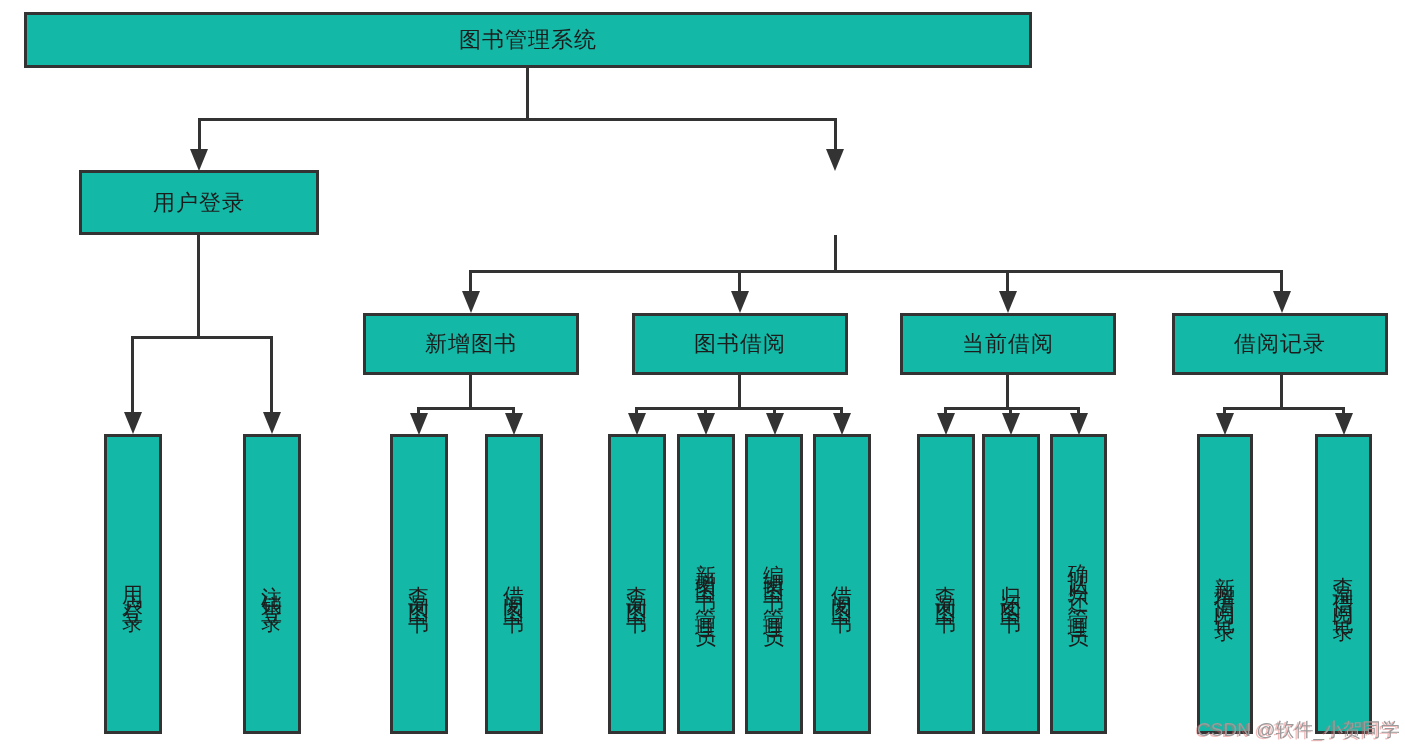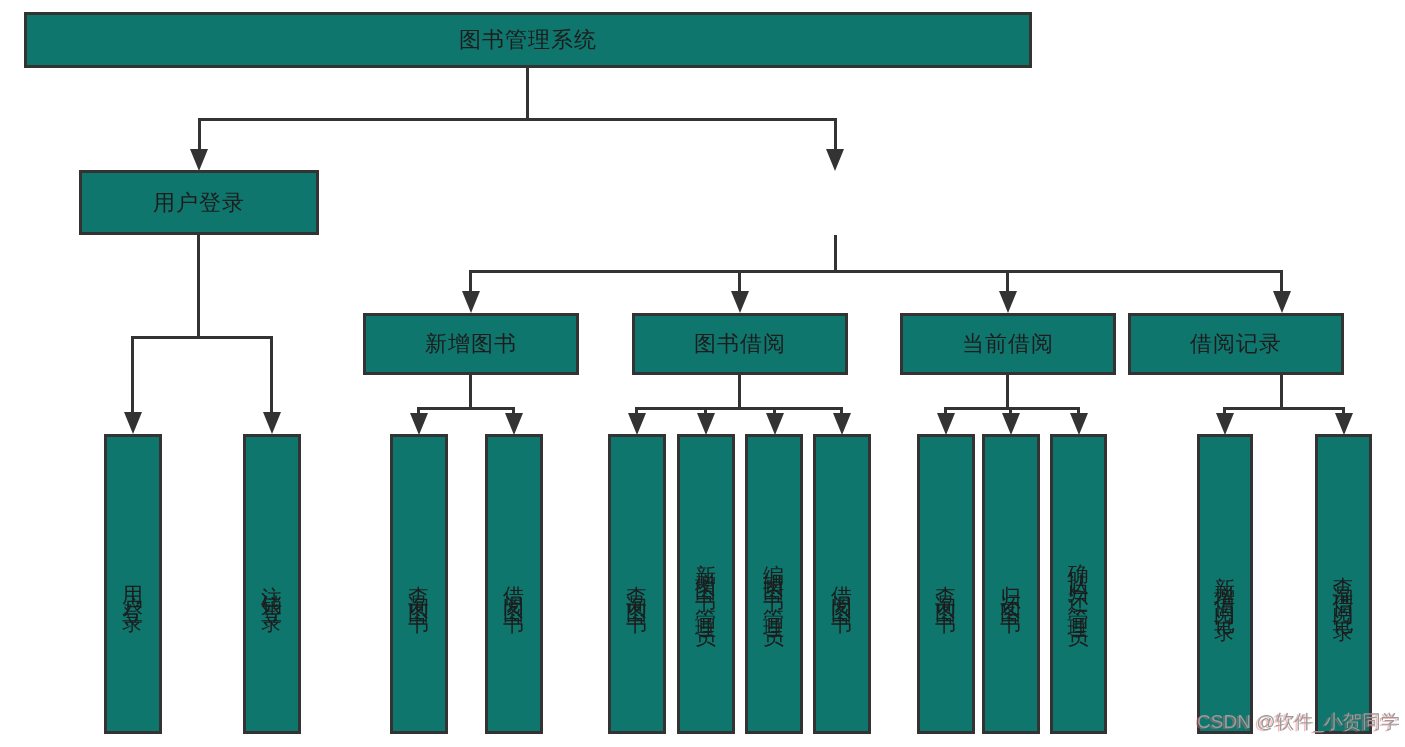--- a/index.html
+++ b/index.html
@@ -13,21 +13,21 @@
     position:relative;
     width:1405px;height:747px;
     background:var(--bg);
     font-family:"Liberation Sans","DejaVu Sans",sans-serif;
     overflow:hidden;
   }
   .box{
     position:absolute;
     box-sizing:border-box;
     border:3px solid var(--line);
-    background:#0f766e;
+    background:#14b8a6;
     display:flex;
     align-items:center;
     justify-content:center;
     color:var(--text);
     text-align:center;
   }
   .hbox{font-size:22px;letter-spacing:1px;}
   .root{font-size:22px;letter-spacing:1px;}
   .vbox{
     writing-mode:vertical-rl;
@@ -39,21 +39,21 @@
   }
   .vline,.hline{position:absolute;background:var(--line);}
   .arrow{
     position:absolute;width:0;height:0;
     border-left:9px solid transparent;
     border-right:9px solid transparent;
     border-top:22px solid var(--line);
   }
   #watermark{
     position:absolute;
-    right:5px;bottom:12px;
+    right:5px;bottom:4px;
     font-size:19px;
     color:var(--wm);
     text-shadow:-2px 1px 0 rgba(226,105,105,0.45);
     z-index:10;
     white-space:nowrap;
   }
 </style>
 </head>
 <body>
 
@@ -94,21 +94,21 @@
 
   <div class="box hbox" style="left:363px;top:313px;width:216px;height:62px;">
     <span>新增图书</span>
   </div>
   <div class="box hbox" style="left:900px;top:313px;width:216px;height:62px;">
     <span>当前借阅</span>
   </div>
   <div class="box hbox" style="left:632px;top:313px;width:216px;height:62px;">
     <span>图书借阅</span>
   </div>
-  <div class="box hbox" style="left:1128px;top:313px;width:216px;height:62px;">
+  <div class="box hbox" style="left:1172px;top:313px;width:216px;height:62px;">
     <span>借阅记录</span>
   </div>
 
   <div class="vline" style="left:469px;top:375px;width:3px;height:32px;"></div>
   <div class="hline" style="left:417px;top:407px;width:98px;height:3px;"></div>
   <div class="vline" style="left:417px;top:407px;width:3px;height:10px;"></div>
   <div class="arrow" style="left:410px;top:413px;"></div>
   <div class="vline" style="left:512px;top:407px;width:3px;height:10px;"></div>
   <div class="arrow" style="left:505px;top:413px;"></div>
 

